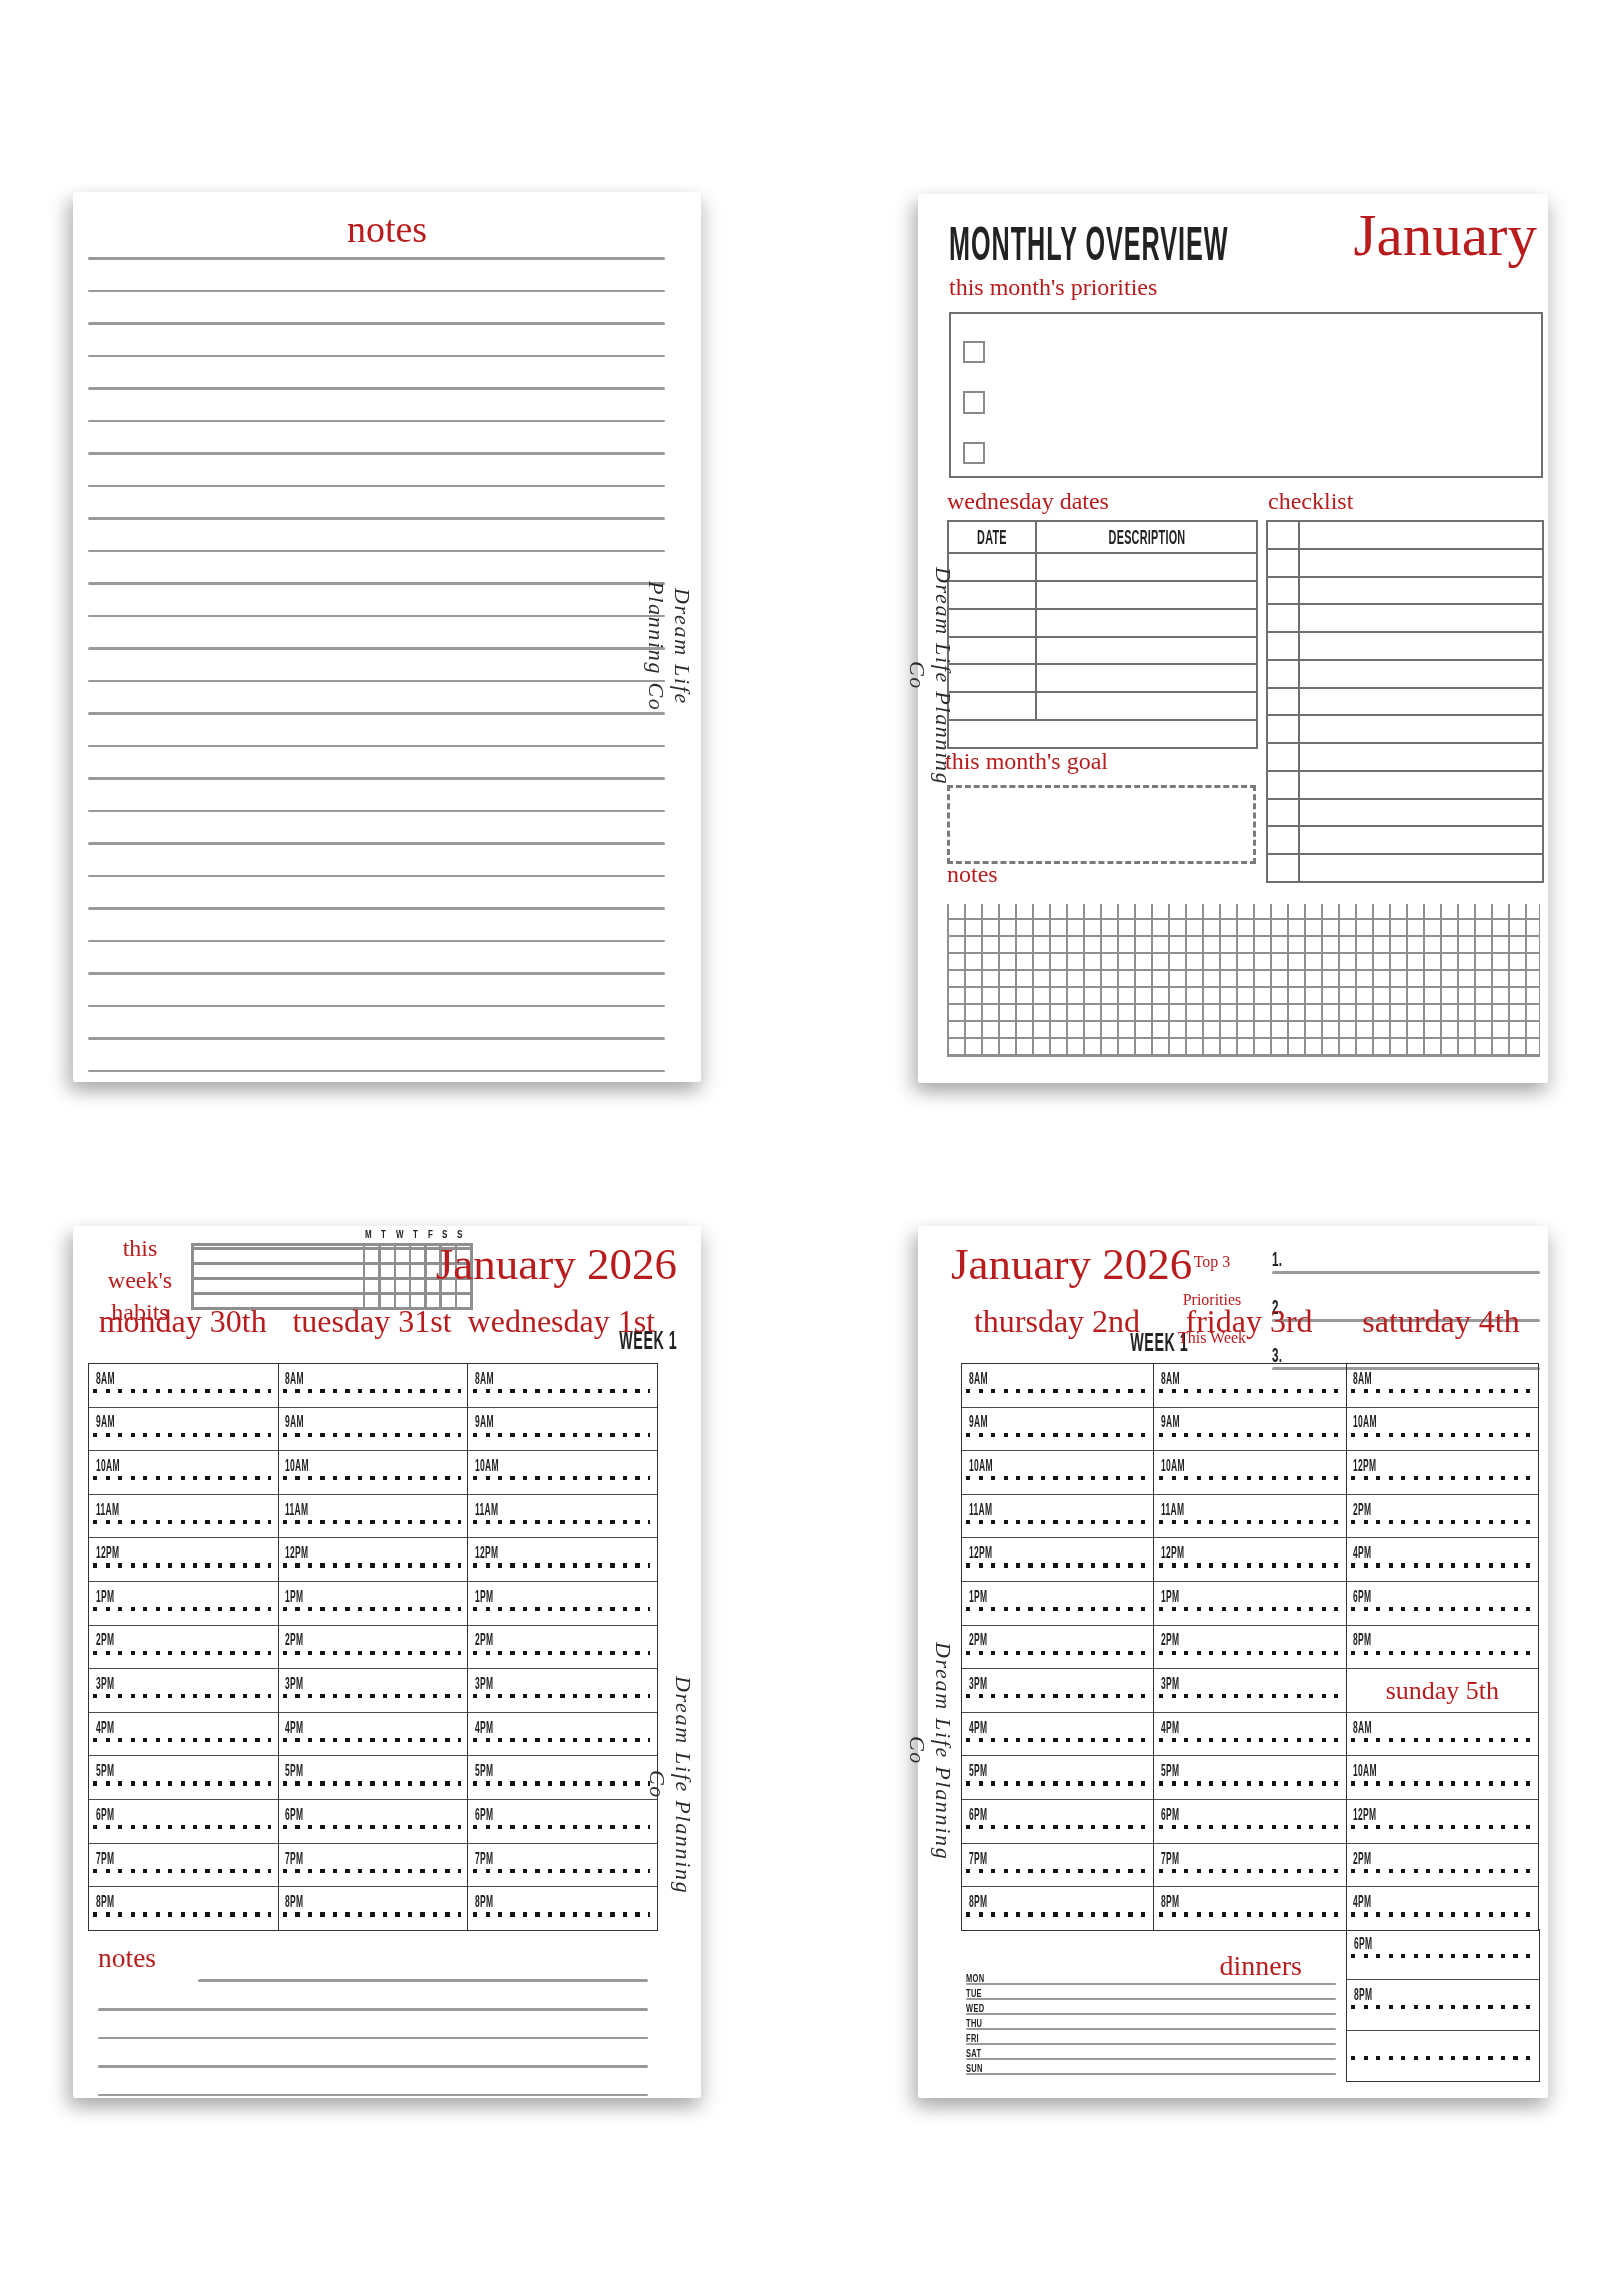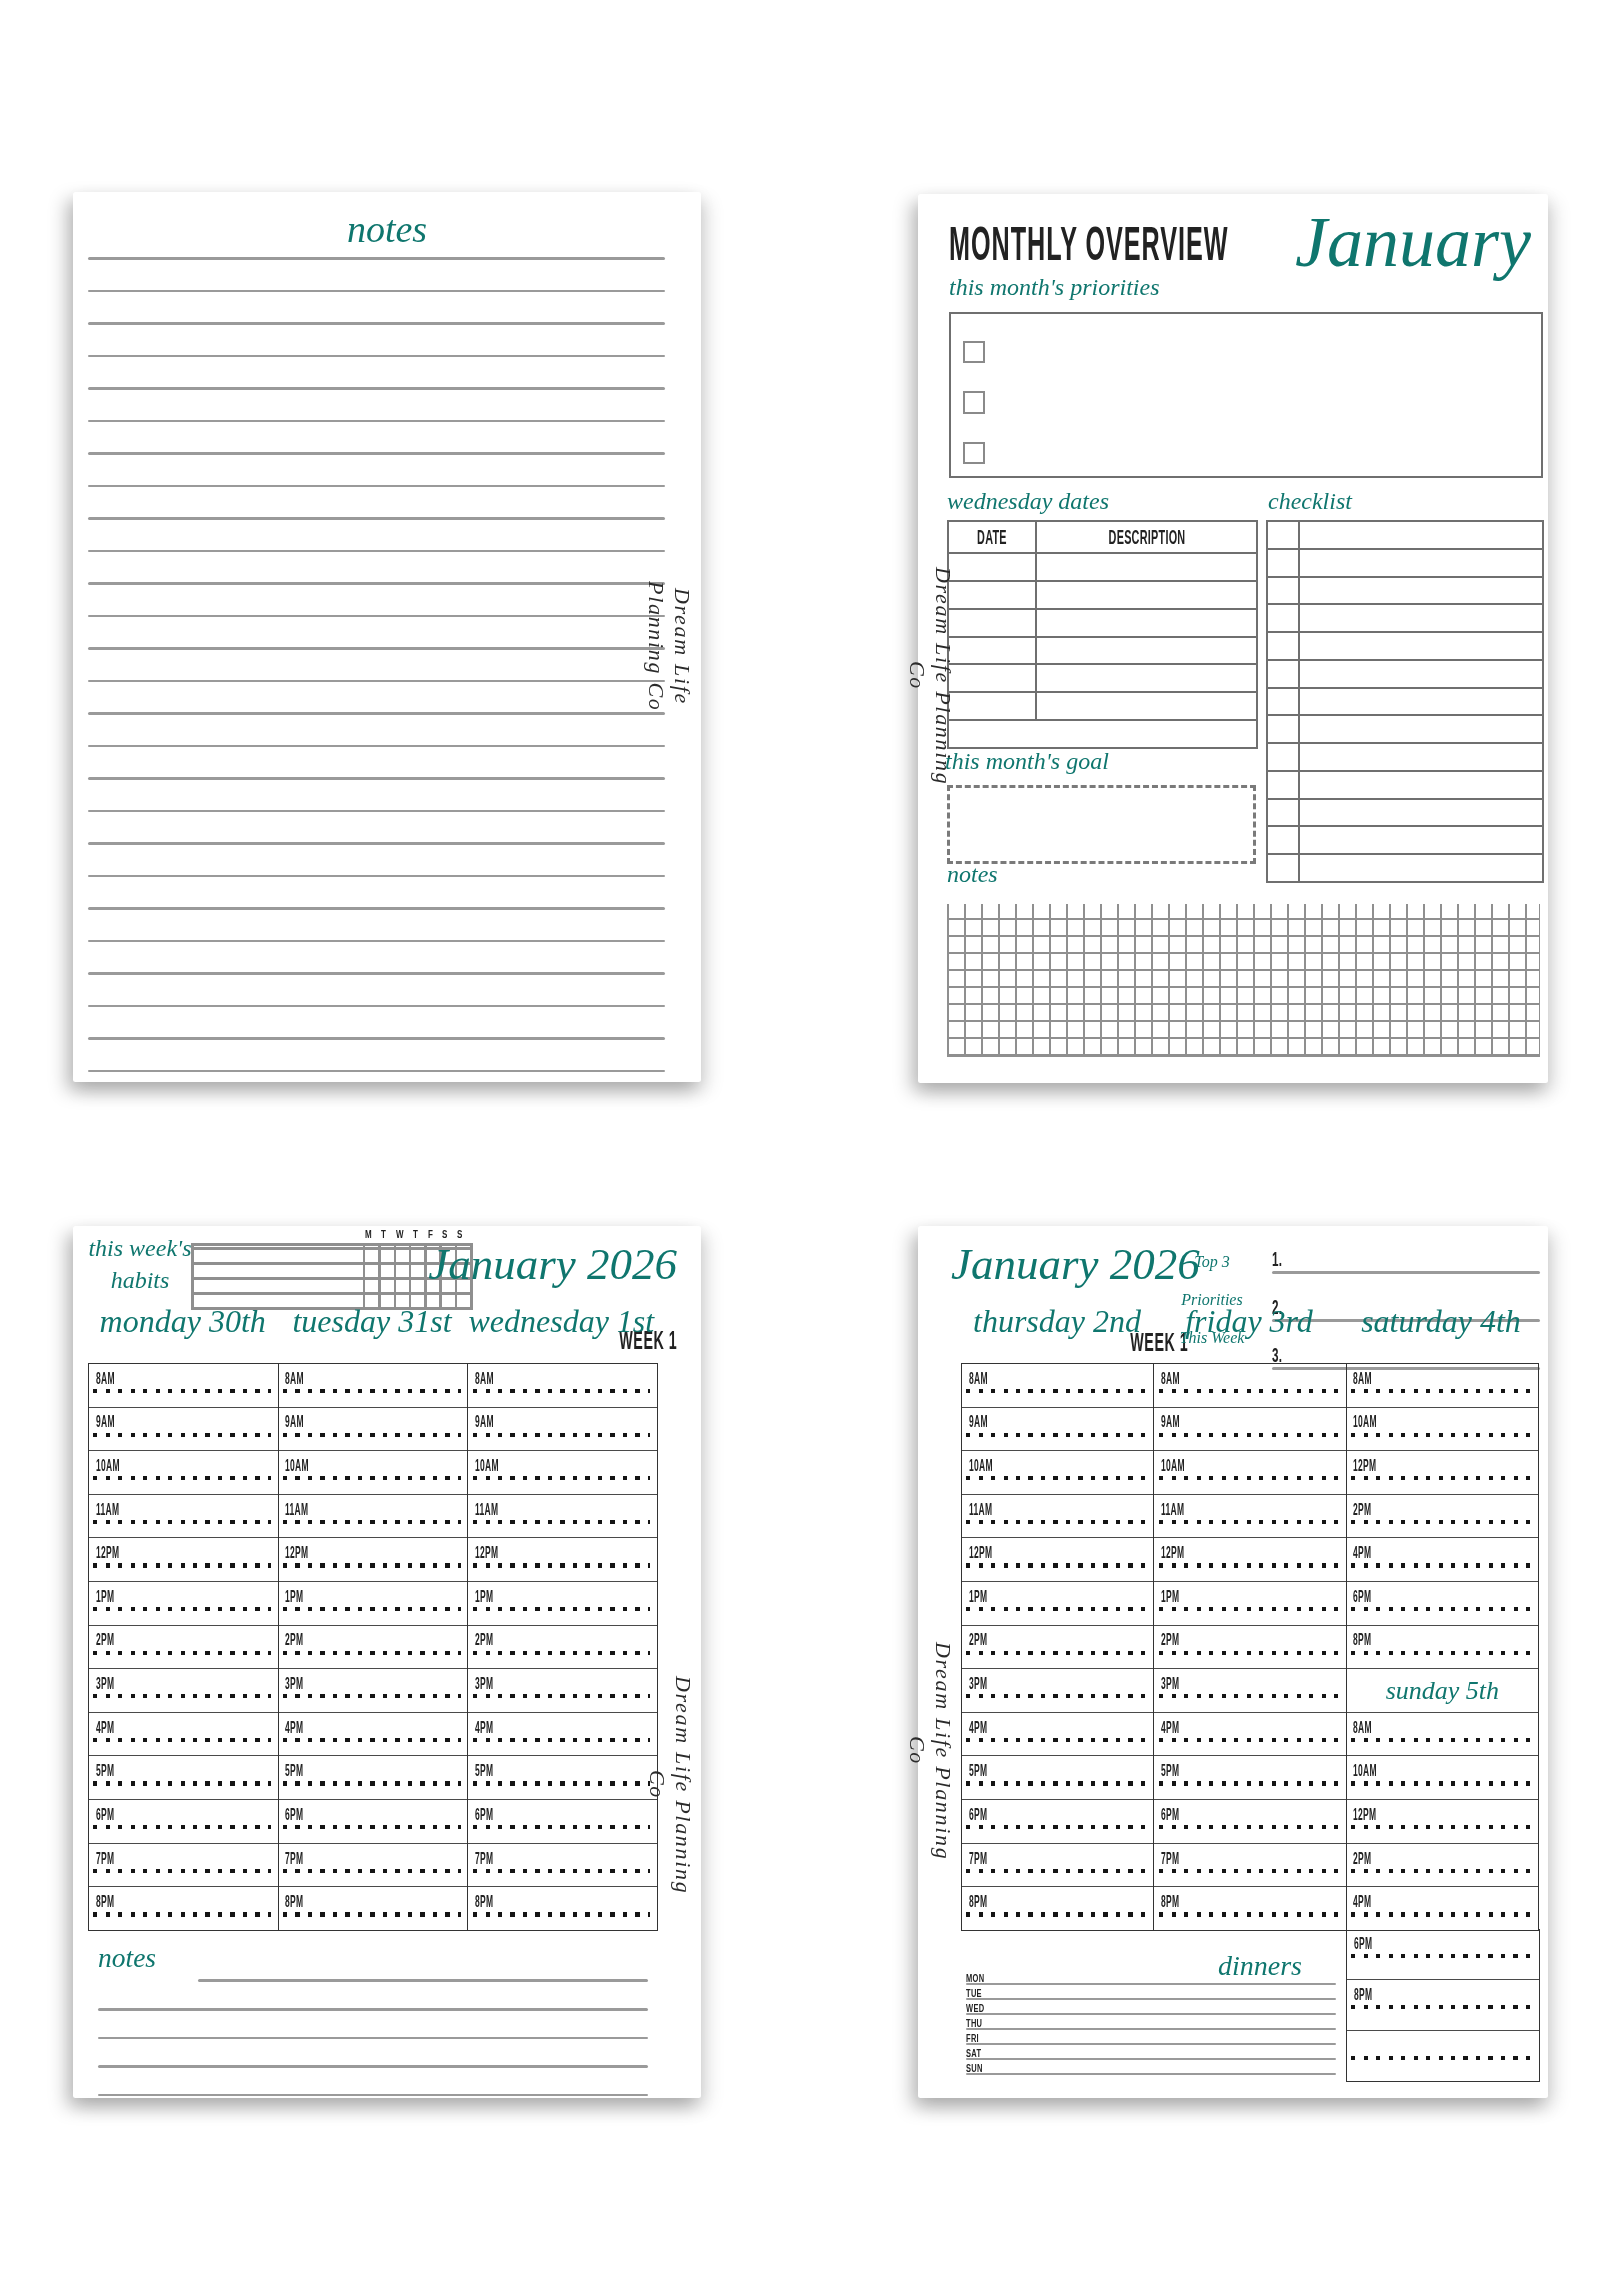--- a/index.html
+++ b/index.html
@@ -6,38 +6,38 @@
   .canvas{position:relative;width:1623px;height:2295px;background:#fff;overflow:hidden;
           font-family:"Liberation Sans",sans-serif;color:#1c1c1c;}
   .page{position:absolute;background:#fff;border-radius:2.5px;
         box-shadow:-6.7px 8.3px 18.4px rgba(0,0,0,.25), 6.7px 8.3px 18.4px rgba(0,0,0,.12);}
   #page-notes {left:73px;  top:192px;  width:628px; height:890px;}
   #page-month {left:918px; top:194px; width:630px; height:889px;}
   #page-wk1   {left:73px;  top:1226px; width:628px; height:872px;}
   #page-wk2   {left:918px;top:1226px; width:630px; height:872px;}
 
   .abs{position:absolute;}
-  .script{font-family:"Liberation Serif",serif;font-style:italic;color:#0f766e;}
+  .script{font-family:"Liberation Serif",serif;color:#b91c1c;}
   .cc{display:inline-block;font-family:"Liberation Sans",sans-serif;letter-spacing:0.4px;
       transform-origin:left top;font-weight:600;color:#222;}
   .hline{height:2.5px;background:#9a9a9a;border-radius:1.7px;}
   .dots{position:absolute;left:4.2px;right:6.7px;top:25px;height:4.2px;
         background:repeating-linear-gradient(90deg,#141414 0 4.2px,transparent 4.2px 12.5px);}
   .vert{writing-mode:vertical-rl;font-family:"Liberation Serif",serif;font-style:italic;
         color:#2b2b2b;font-size:22px;letter-spacing:1.7px;text-align:center;}
 
   
   #p1-title{left:0;right:0;top:15px;text-align:center;font-size:38px;}
   #p1-lines{left:15px;width:577px;top:65px;}
   #p1-lines .hline{margin-bottom:30px;}
   #p1-brand{left:584px;top:350px;height:209px;width:38px;}
 
   
   #p2-title{left:31px;top:23.4px;font-size:45px;transform:scale(.56,1.05);letter-spacing:1.7px;}
-  #p2-month{right:17px;top:6.7px;font-size:72px;z-index:3;}
+  #p2-month{right:11px;top:6.7px;font-size:59px;z-index:3;}
   #p2-prio-label{left:31px;top:80px;font-size:24px;}
   #p2-prio-box{left:31px;top:118px;width:590px;height:162px;border:2.5px solid #6f6f6f;z-index:1;}
   .pcb{width:18.4px;height:18.4px;border:2.5px solid #8a8a8a;margin-bottom:28px;}
   #p2-prio-cbs{left:11.7px;top:27px;}
   #p2-dates-label{left:29px;top:294px;font-size:24px;}
   #p2-dates{left:29px;top:326px;width:307px;height:225px;border:2.5px solid #6f6f6f;display:flex;flex-direction:column;}
   #p2-dates .dhead{height:30px;display:flex;border-bottom:2.5px solid #6f6f6f;}
   .dh1{width:86px;border-right:2.5px solid #6f6f6f;display:flex;align-items:center;justify-content:center;}
   .dh2{flex:1;display:flex;align-items:center;justify-content:center;}
   .dh1 .cc,.dh2 .cc{font-size:17.5px;transform:scale(.62,1.15);transform-origin:center;}

